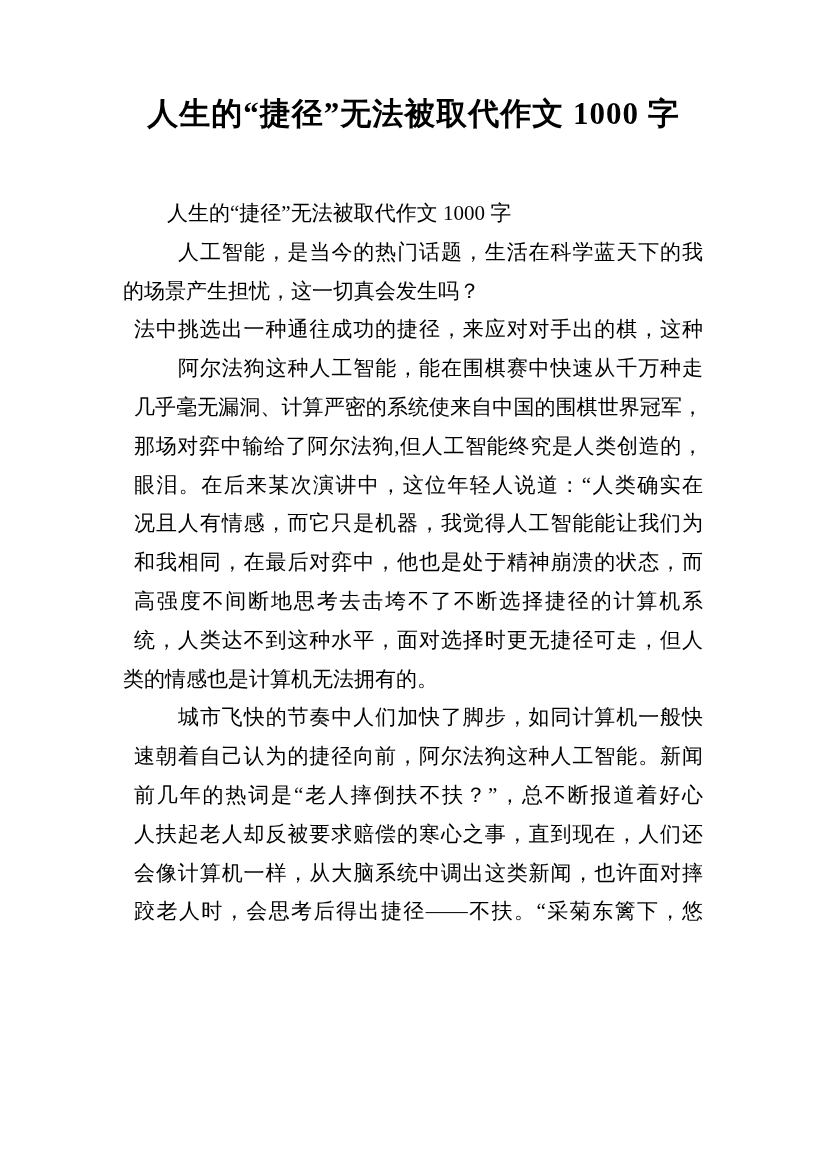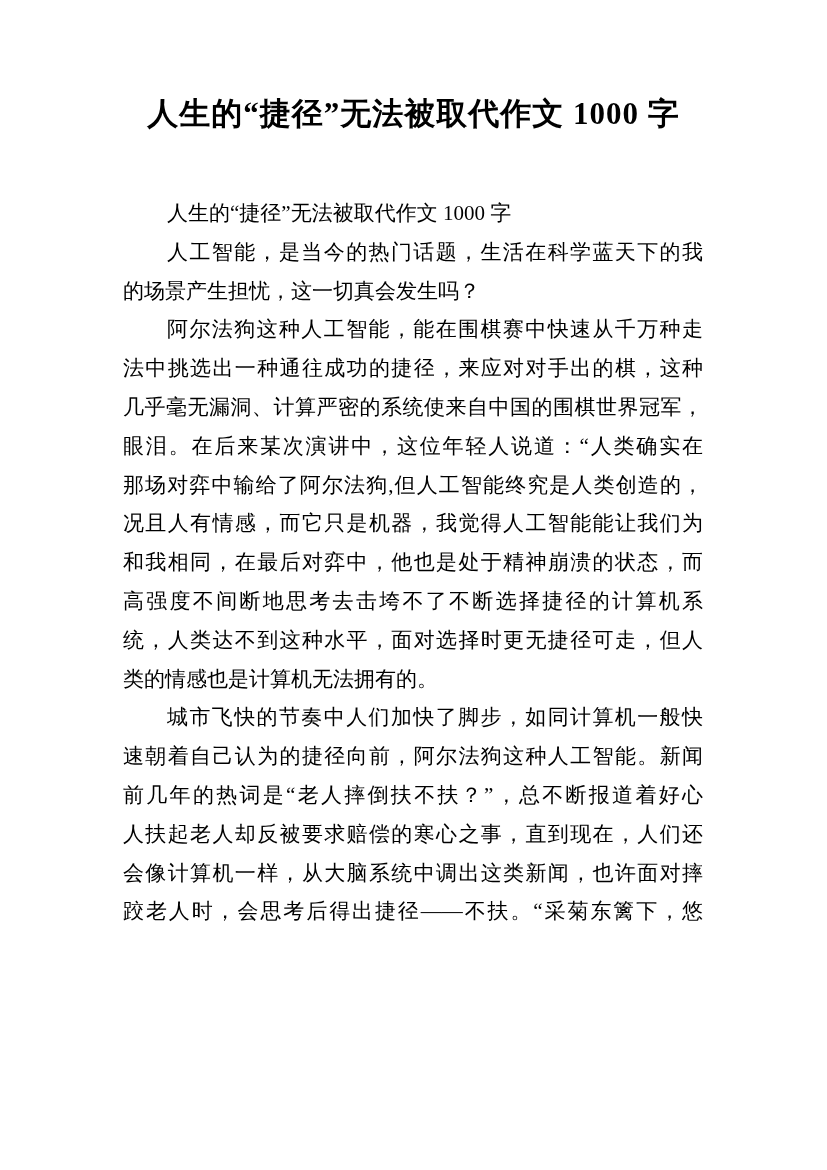--- a/index.html
+++ b/index.html
@@ -37,44 +37,45 @@
   .line {
     height: 38.8px;
     text-align: left;
     overflow: hidden;
     white-space: nowrap;
   }
   .line.stretch {
     text-align: justify;
     text-align-last: justify;
     white-space: normal;
+    margin-left: 11px;
   }
   .line.first {
     text-indent: 44px;
   }
 </style>
 </head>
 <body>
 
 <div class="page">
   <div class="doc-title">人生的“捷径”无法被取代作文 1000 字</div>
   <div class="doc-body">
       <div class="paragraph">
         <div class="line first">人生的“捷径”无法被取代作文 1000 字</div>
       </div>
       <div class="paragraph">
         <div class="line first stretch">人工智能，是当今的热门话题，生活在科学蓝天下的我</div>
         <div class="line">的场景产生担忧，这一切真会发生吗？</div>
       </div>
       <div class="paragraph">
+        <div class="line stretch">法中挑选出一种通往成功的捷径，来应对对手出的棋，这种</div>
         <div class="line first stretch">阿尔法狗这种人工智能，能在围棋赛中快速从千万种走</div>
-        <div class="line stretch">法中挑选出一种通往成功的捷径，来应对对手出的棋，这种</div>
         <div class="line stretch">几乎毫无漏洞、计算严密的系统使来自中国的围棋世界冠军，</div>
+        <div class="line stretch">那场对弈中输给了阿尔法狗,但人工智能终究是人类创造的，</div>
         <div class="line stretch">眼泪。在后来某次演讲中，这位年轻人说道：“人类确实在</div>
-        <div class="line stretch">那场对弈中输给了阿尔法狗,但人工智能终究是人类创造的，</div>
         <div class="line stretch">况且人有情感，而它只是机器，我觉得人工智能能让我们为</div>
         <div class="line stretch">和我相同，在最后对弈中，他也是处于精神崩溃的状态，而</div>
         <div class="line stretch">高强度不间断地思考去击垮不了不断选择捷径的计算机系</div>
         <div class="line stretch">统，人类达不到这种水平，面对选择时更无捷径可走，但人</div>
         <div class="line">类的情感也是计算机无法拥有的。</div>
       </div>
       <div class="paragraph">
         <div class="line first stretch">城市飞快的节奏中人们加快了脚步，如同计算机一般快</div>
         <div class="line stretch">速朝着自己认为的捷径向前，阿尔法狗这种人工智能。新闻</div>
         <div class="line stretch">前几年的热词是“老人摔倒扶不扶？”，总不断报道着好心</div>

